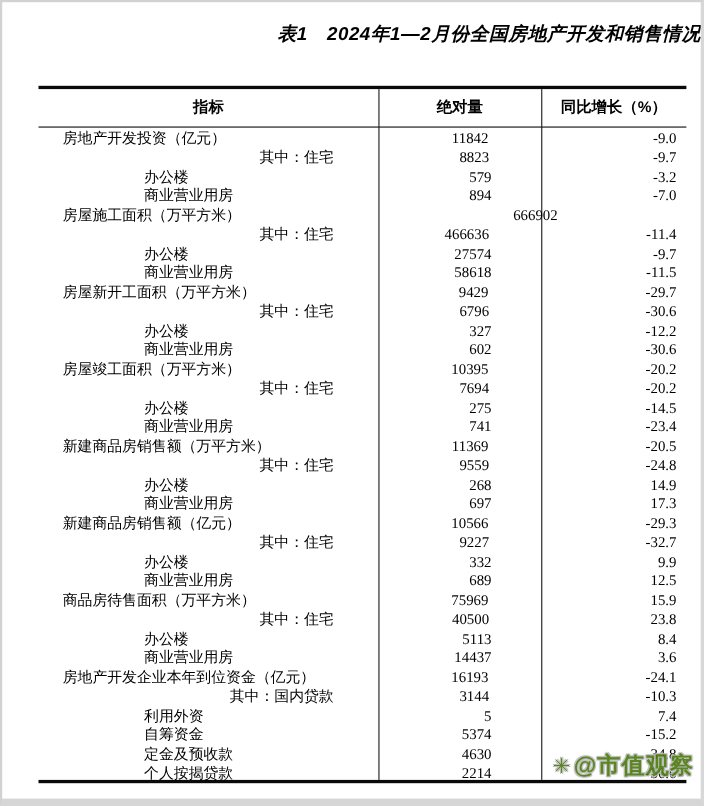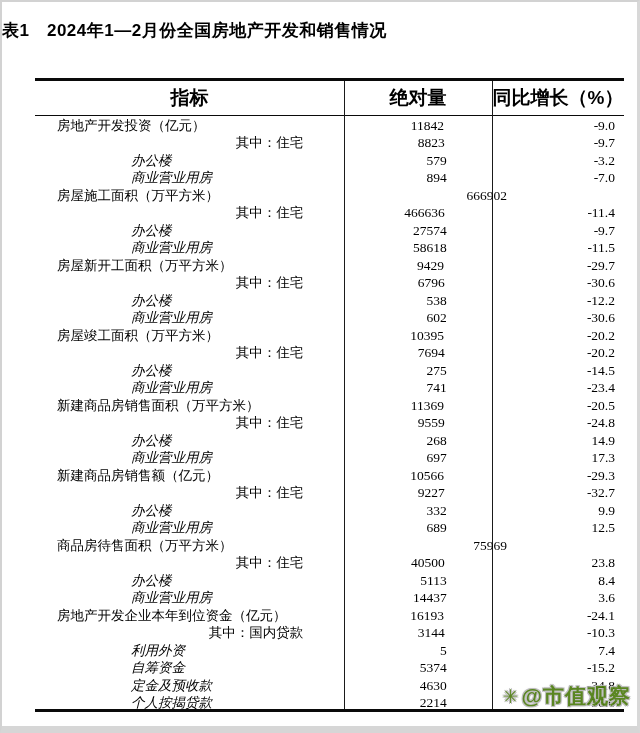--- a/index.html
+++ b/index.html
@@ -11,54 +11,55 @@
     border-top:2px solid #d2d2d2;
     border-left:2px solid #d2d2d2;
     border-right:3px solid #d8d8d8;
     border-bottom:7px solid #d6d6d6;
     overflow:hidden;
     font-family:"Liberation Serif","DejaVu Serif",serif;
     color:#000;
   }
   .title{
     position:absolute;top:17px;left:0;width:100%;
-    text-align:left;
+    text-align:right;
     font-family:"Liberation Sans","DejaVu Sans",sans-serif;
     font-weight:bold;font-size:17px;letter-spacing:0.5px;
     color:#000;
+    font-style:italic;
   }
   .table{
     position:absolute;
     left:33px;top:76px;
     width:589px;height:634px;
     box-sizing:border-box;
     border-top:3px solid #0a0a0a;
     border-bottom:3px solid #0a0a0a;
   }
   .vsep{position:absolute;top:0;bottom:0;width:1px;background:#1a1a1a;}
   .vsep.v1{left:309px;}
   .vsep.v2{left:457px;}
   .thead{
     display:flex;height:34px;
     border-bottom:1.5px solid #0a0a0a;
     align-items:center;
     font-family:"Liberation Sans","DejaVu Sans",sans-serif;
-    font-weight:600;font-size:19px;
+    font-weight:600;font-size:14px;
   }
   .thead .h1{width:309px;text-align:center;}
   .thead .h2{width:148px;text-align:center;}
   .thead .h3{width:132px;text-align:center;}
   .tbody{position:absolute;top:35.5px;bottom:0;left:0;right:0;}
   .trow{display:flex;height:17.5px;line-height:17.5px;font-size:13.5px;gap:20px;}
   .trow .c1{width:309px;box-sizing:border-box;white-space:nowrap;overflow:hidden;}
   .trow .c2{width:148px;box-sizing:border-box;text-align:right;padding-right:5px;}
   .trow .c3{width:132px;box-sizing:border-box;text-align:right;padding-right:9px;margin-left:41px;}
   .trow.lvl0 .c1{padding-left:22px;}
   .trow.lvl1 .c1{padding-left:41px;text-align:right;}
-  .trow.lvl2 .c1{padding-left:96px;font-style:italic;}
+  .trow.lvl2 .c1{padding-left:96px;}
   .watermark{
     position:absolute;right:6px;bottom:16px;
     font-family:"Liberation Sans","DejaVu Sans",sans-serif;
     font-weight:bold;font-size:21px;letter-spacing:1px;
     color:#4d7c0f;
     text-shadow:
       -1px -1px 0 #b9b9b9, 1px -1px 0 #b9b9b9,
       -1px 1px 0 #b9b9b9, 1px 1px 0 #b9b9b9,
       0 0 3px #c4c4c4;
     opacity:0.92;
@@ -129,21 +130,21 @@
           <div class="c2">9429</div>
           <div class="c3">-29.7</div>
         </div>
         <div class="trow lvl1">
           <div class="c1">其中：住宅</div>
           <div class="c2">6796</div>
           <div class="c3">-30.6</div>
         </div>
         <div class="trow lvl2">
           <div class="c1">办公楼</div>
-          <div class="c2">538</div>
+          <div class="c2">327</div>
           <div class="c3">-12.2</div>
         </div>
         <div class="trow lvl2">
           <div class="c1">商业营业用房</div>
           <div class="c2">602</div>
           <div class="c3">-30.6</div>
         </div>
         <div class="trow lvl0">
           <div class="c1">房屋竣工面积（万平方米）</div>
           <div class="c2">10395</div>
@@ -158,21 +159,21 @@
           <div class="c1">办公楼</div>
           <div class="c2">275</div>
           <div class="c3">-14.5</div>
         </div>
         <div class="trow lvl2">
           <div class="c1">商业营业用房</div>
           <div class="c2">741</div>
           <div class="c3">-23.4</div>
         </div>
         <div class="trow lvl0">
-          <div class="c1">新建商品房销售面积（万平方米）</div>
+          <div class="c1">新建商品房销售额（万平方米）</div>
           <div class="c2">11369</div>
           <div class="c3">-20.5</div>
         </div>
         <div class="trow lvl1">
           <div class="c1">其中：住宅</div>
           <div class="c2">9559</div>
           <div class="c3">-24.8</div>
         </div>
         <div class="trow lvl2">
           <div class="c1">办公楼</div>
@@ -200,20 +201,21 @@
           <div class="c3">9.9</div>
         </div>
         <div class="trow lvl2">
           <div class="c1">商业营业用房</div>
           <div class="c2">689</div>
           <div class="c3">12.5</div>
         </div>
         <div class="trow lvl0">
           <div class="c1">商品房待售面积（万平方米）</div>
           <div class="c2">75969</div>
+          <div class="c3">15.9</div>
         </div>
         <div class="trow lvl1">
           <div class="c1">其中：住宅</div>
           <div class="c2">40500</div>
           <div class="c3">23.8</div>
         </div>
         <div class="trow lvl2">
           <div class="c1">办公楼</div>
           <div class="c2">5113</div>
           <div class="c3">8.4</div>

